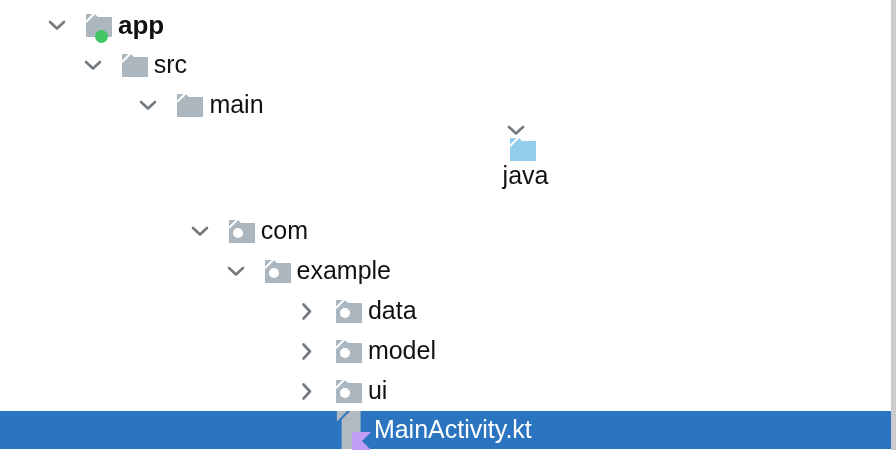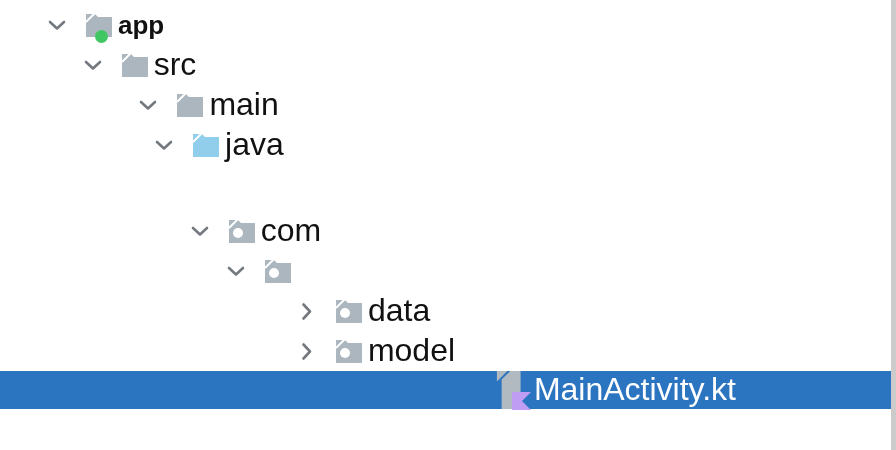--- a/index.html
+++ b/index.html
@@ -59,21 +59,21 @@
     position: absolute;
     left: 10px;
     top: 18px;
     width: 13px;
     height: 13px;
     border-radius: 50%;
     background: var(--module-badge-green, #40C763);
   }
 
   .label {
-    font-size: 32px;
+    font-size: 25px;
     line-height: 1.1;
     color: var(--label-text, #111);
   }
   .row.bold .label { font-weight: 700; font-size: 26px; }
   .row.selected .label {
     color: var(--selected-text, #fff);
     font-weight: 500;
   }
 
   .splitter {
@@ -127,21 +127,21 @@
       </svg>
     </span>
     <span class="iconbox folder icon-folder">
           <svg width="28" height="26" viewBox="0 0 28 26">
             <path d="M1 2 L10 2 L13 5 L27 5 L27 25 L1 25 Z" fill="currentColor"></path>
             <line x1="1" y1="10" x2="12" y2="-1" stroke="#fff" stroke-width="2"></line>
           </svg>
         </span>
     <span class="label">main</span>
   </div>
-      <div class="row" style="padding-left: 155.1px;">
+      <div class="row" style="padding-left: 155.1px; flex-direction: column;">
     <span class="chevron">
       <svg width="18" height="11" viewBox="0 0 18 11">
         <polyline points="2,2 9,8.5 16,2" fill="none" stroke="var(--chevron, #73797E)" stroke-width="2.6" stroke-linecap="round" stroke-linejoin="round"></polyline>
       </svg>
     </span>
     <span class="iconbox source-folder icon-source-folder">
           <svg width="28" height="26" viewBox="0 0 28 26">
             <path d="M1 2 L10 2 L13 5 L27 5 L27 25 L1 25 Z" fill="currentColor"></path>
             <line x1="1" y1="10" x2="12" y2="-1" stroke="#fff" stroke-width="2"></line>
           </svg>
@@ -169,20 +169,21 @@
         <polyline points="2,2 9,8.5 16,2" fill="none" stroke="var(--chevron, #73797E)" stroke-width="2.6" stroke-linecap="round" stroke-linejoin="round"></polyline>
       </svg>
     </span>
     <span class="iconbox package icon-package">
           <svg width="28" height="26" viewBox="0 0 28 26">
             <path d="M1 2 L10 2 L13 5 L27 5 L27 25 L1 25 Z" fill="currentColor"></path>
             <line x1="1" y1="10" x2="12" y2="-1" stroke="#fff" stroke-width="2"></line>
             <circle cx="10" cy="15" r="5" fill="var(--package-dot, #fff)"></circle>
           </svg>
         </span>
+    <span class="label">example</span>
   </div>
       <div class="row" style="padding-left: 297.9px;">
     <span class="chevron collapsed">
       <svg width="18" height="11" viewBox="0 0 18 11">
         <polyline points="2,2 9,8.5 16,2" fill="none" stroke="var(--chevron, #73797E)" stroke-width="2.6" stroke-linecap="round" stroke-linejoin="round"></polyline>
       </svg>
     </span>
     <span class="iconbox package icon-package">
           <svg width="28" height="26" viewBox="0 0 28 26">
             <path d="M1 2 L10 2 L13 5 L27 5 L27 25 L1 25 Z" fill="currentColor"></path>
@@ -200,21 +201,36 @@
     </span>
     <span class="iconbox package icon-package">
           <svg width="28" height="26" viewBox="0 0 28 26">
             <path d="M1 2 L10 2 L13 5 L27 5 L27 25 L1 25 Z" fill="currentColor"></path>
             <line x1="1" y1="10" x2="12" y2="-1" stroke="#fff" stroke-width="2"></line>
             <circle cx="10" cy="15" r="5" fill="var(--package-dot, #fff)"></circle>
           </svg>
         </span>
     <span class="label">model</span>
   </div>
-      <div class="row selected" style="padding-left: 297.9px; justify-content: center;">
+      <div class="row" style="padding-left: 297.9px;">
+    <span class="chevron collapsed">
+      <svg width="18" height="11" viewBox="0 0 18 11">
+        <polyline points="2,2 9,8.5 16,2" fill="none" stroke="var(--chevron, #73797E)" stroke-width="2.6" stroke-linecap="round" stroke-linejoin="round"></polyline>
+      </svg>
+    </span>
+    <span class="iconbox package icon-package">
+          <svg width="28" height="26" viewBox="0 0 28 26">
+            <path d="M1 2 L10 2 L13 5 L27 5 L27 25 L1 25 Z" fill="currentColor"></path>
+            <line x1="1" y1="10" x2="12" y2="-1" stroke="#fff" stroke-width="2"></line>
+            <circle cx="10" cy="15" r="5" fill="var(--package-dot, #fff)"></circle>
+          </svg>
+        </span>
+    <span class="label">ui</span>
+  </div>
+      <div class="row selected" style="padding-left: 297.9px;">
     <span class="chevron none">
       
     </span>
     <span class="iconbox kotlin-file icon-kotlin-file">
           <svg width="36" height="40" viewBox="0 0 38 42">
             <polygon points="2,1 13,1 2,12" fill="var(--kotlin-file-gray, #B2BAC1)"></polygon>
             <polygon points="16,1 27,1 27,41 7,41 7,10" fill="var(--kotlin-file-gray, #B2BAC1)"></polygon>
             <path d="M18 23 H38 L28.5 32.5 L38 42 H18 Z" fill="var(--kotlin-purple, #BE9DF3)"></path>
           </svg>
         </span>

